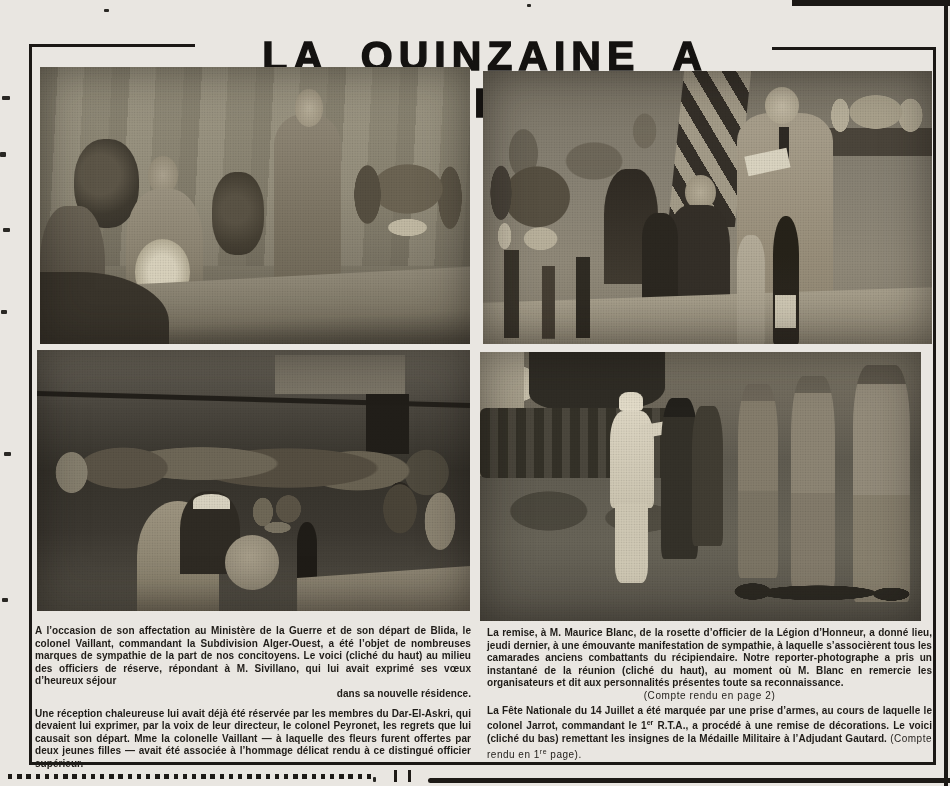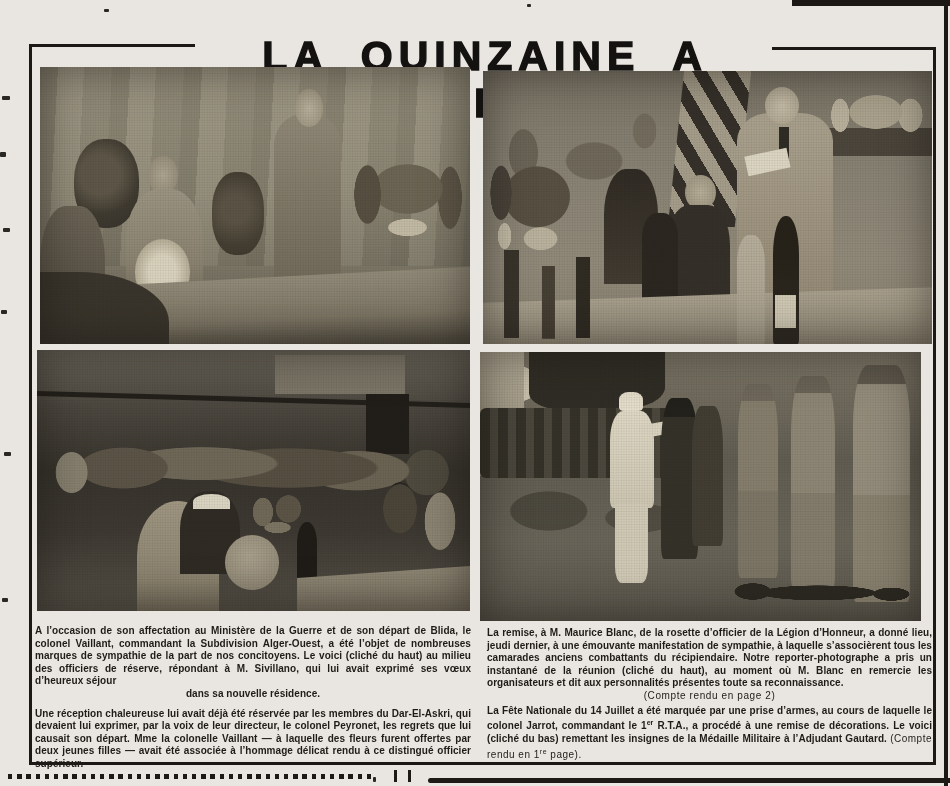--- a/index.html
+++ b/index.html
@@ -18,21 +18,21 @@
   .photo{position:absolute; overflow:hidden; background:#8b8577;}
   .s{position:absolute;}
   .halftone{position:absolute; inset:0; pointer-events:none; opacity:.26;
     background-image:radial-gradient(rgba(24,20,16,.55) .6px, transparent .95px);
     background-size:2.6px 2.6px;}
   .vign{position:absolute; inset:0; pointer-events:none;
     box-shadow:inset 0 0 46px rgba(22,19,15,.55);}
   .caption{position:absolute; font-weight:bold; font-size:10px; line-height:12.6px;
     text-align:justify; color:#1f1c18; letter-spacing:.05px;}
   .caption p{margin:0 0 7px 0;}
-  .cline{display:block; text-align:center;}
+  .cline{display:block; text-align:right;}
   .note{display:block; text-align:center; font-weight:normal; letter-spacing:.6px;}
   .note-inline{font-weight:normal; letter-spacing:.5px;}
   sup{font-size:7px;}
   .speck{position:absolute; background:#2a2824; border-radius:1px;}
   .dots{position:absolute; left:8px; top:774px; width:364px; height:4.5px;
     background:repeating-linear-gradient(90deg,#1d1a16 0 4.5px, transparent 4.5px 9.2px);}
   .thickline{position:absolute; left:428px; top:778px; width:522px; height:4.5px;
     background:#1d1a16; border-radius:3px 0 0 3px;}
   .bbar{position:absolute; width:2.5px; height:12px; background:#1d1a16; top:770px;}
 </style>

